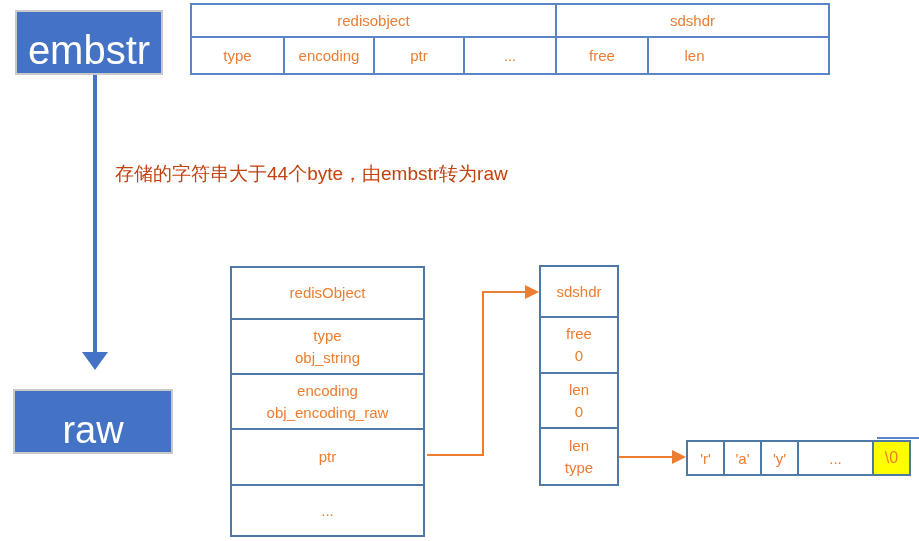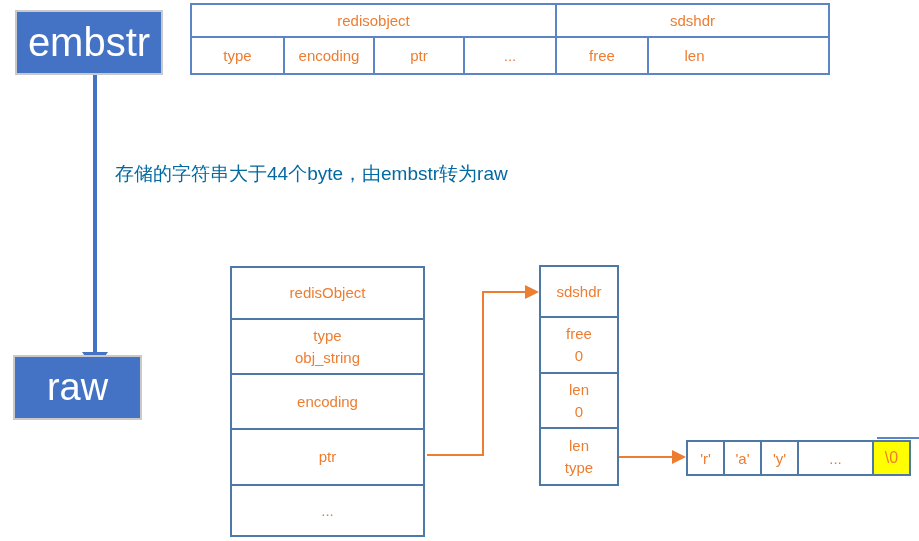--- a/index.html
+++ b/index.html
@@ -5,32 +5,32 @@
   html,body{margin:0;padding:0;}
   body{
     width:919px;height:541px;position:relative;background:#ffffff;
     font-family:"Liberation Sans","DejaVu Sans",sans-serif;
     overflow:hidden;
   }
   .abs{position:absolute;}
   
   .blue-box{
     background:#4472C4;border:2px solid #c9c9c9;color:#ffffff;
-    display:flex;align-items:center;justify-content:center;
+    display:flex;align-items:flex-end;justify-content:center;
     box-sizing:border-box;
   }
   #embstr-box{left:15px;top:10px;width:148px;height:65px;font-size:40px;}
-  #raw-box{left:13px;top:355px;width:129px;height:65px;font-size:38px;}
+  #raw-box{left:13px;top:389px;width:160px;height:65px;font-size:38px;}
   
   #blue-arrow-line{left:93px;top:75px;width:4px;height:277px;background:#4472C4;}
   #blue-arrow-head{left:82px;top:352px;width:0;height:0;
     border-left:13px solid transparent;border-right:13px solid transparent;
     border-top:18px solid #4472C4;}
   
-  #annotation{left:115px;top:161px;font-size:19px;color:#0369a1;white-space:nowrap;}
+  #annotation{left:115px;top:161px;font-size:19px;color:#c2410c;white-space:nowrap;}
   
   #top-table{
     left:190px;top:3px;width:640px;height:72px;border:2px solid #5C85C6;
     display:grid;box-sizing:border-box;
     grid-template-columns:93px 90px 90px 92px 92px 91px 88px;
     grid-template-rows:33px 35px;
     color:#ED7D31;font-size:15px;
   }
   #top-table .cell{display:flex;align-items:center;justify-content:center;box-sizing:border-box;}
   #top-table .hdr-left{grid-column:1/5;border-right:2px solid #5C85C6;border-bottom:2px solid #5C85C6;}
@@ -99,20 +99,21 @@
 <div class="abs steel-tbl" id="redisobject-table">
   <div class="trow" style="height:52px;">
     <span>redisObject</span>
   </div>
   <div class="trow" style="height:55px;">
     <span>type</span>
     <span>obj_string</span>
   </div>
   <div class="trow" style="height:55px;">
     <span>encoding</span>
+    <span>obj_encoding_raw</span>
   </div>
   <div class="trow" style="height:56px;">
     <span>ptr</span>
   </div>
   <div class="trow" style="flex:1;">
     <span>...</span>
   </div>
 </div>
 
 <div class="abs oline" id="ptr-arrow-h1"></div>

